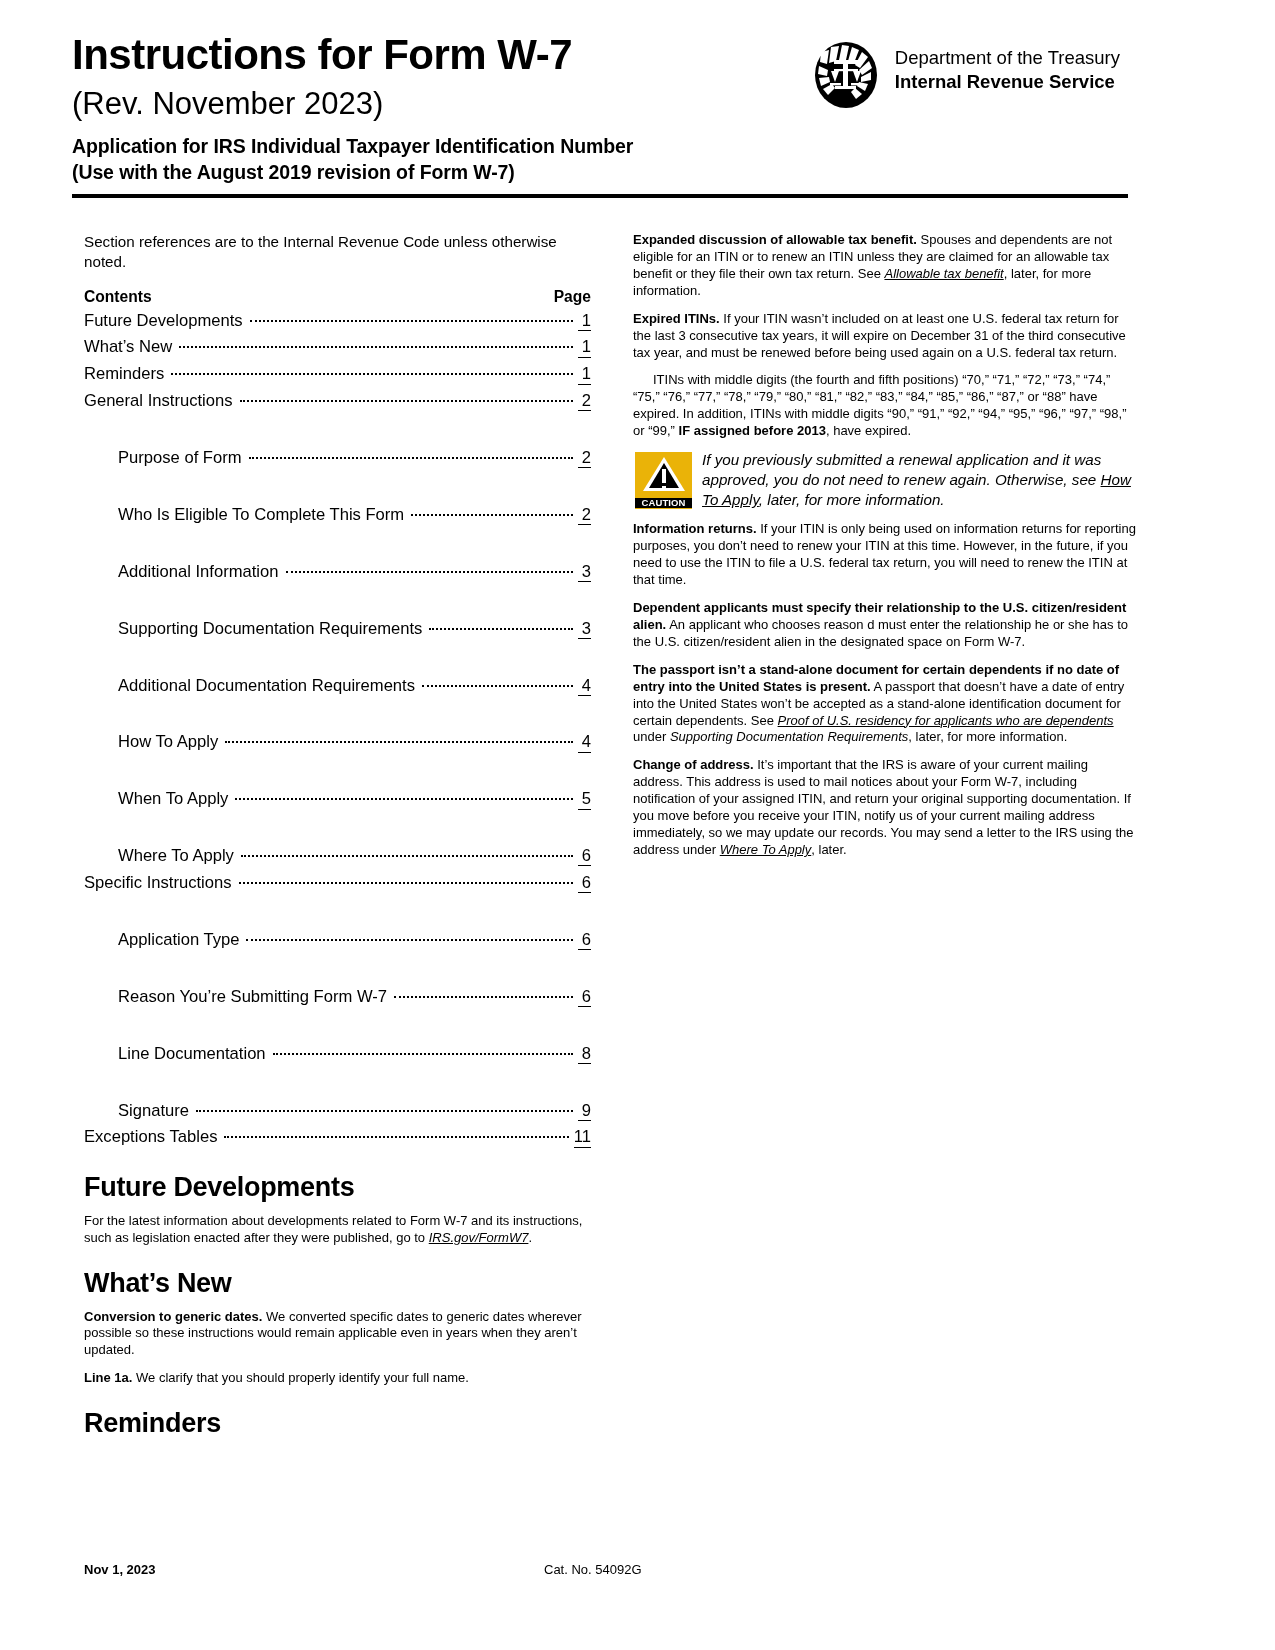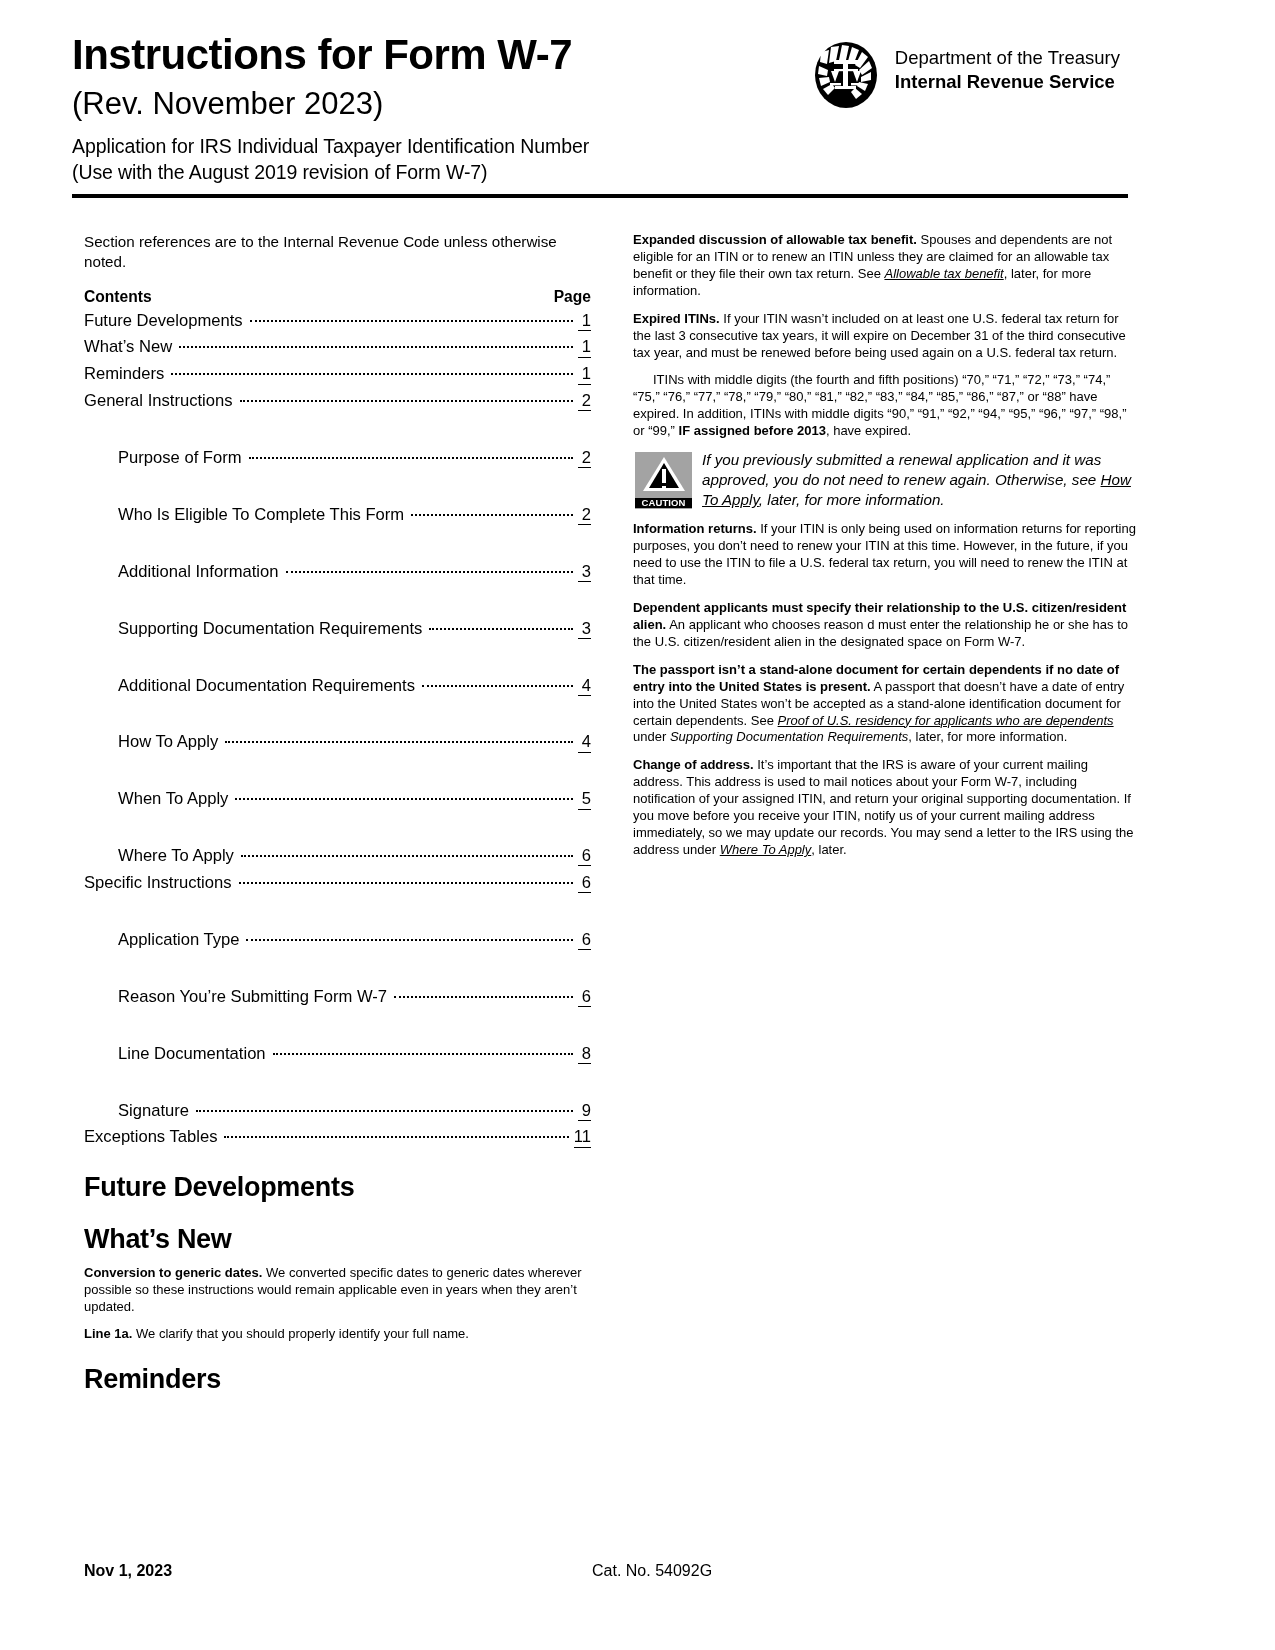--- a/index.html
+++ b/index.html
@@ -69,21 +69,21 @@
     font-size: 18.5px;
     font-weight: bold;
     line-height: 1.28;
     white-space: nowrap;
   }
   .subtitle-block {
     margin-top: 10px;
   }
   .doc-subtitle {
     font-size: 19.5px;
-    font-weight: normal;
+    font-weight: bold;
     line-height: 1.32;
     letter-spacing: -0.1px;
     white-space: nowrap;
   }
   .header-rule {
     margin-top: 8px;
     border-bottom: 4px solid #000;
     width: 1056px;
   }
 
@@ -167,21 +167,21 @@
     margin: 0 0 11px 0;
     font-size: 15.2px;
     line-height: 1.305;
     font-style: italic;
   }
   .caution-icon {
     float: left;
     width: 57px;
     height: 57px;
     margin: 2px 10px 0 2px;
-    background: #a3a3a3;
+    background: #eab308;
     position: relative;
   }
   .caution-tri {
     position: absolute;
     left: 50%;
     top: 5px;
     transform: translateX(-50%);
     width: 0; height: 0;
     border-left: 21px solid transparent;
     border-right: 21px solid transparent;
@@ -230,22 +230,21 @@
     line-height: 1.15;
   }
 
   
   .footer {
     position: absolute;
     left: 84px;
     top: 1562px;
     width: 1056px;
     display: flex;
-    font-size: 16px;
-    gap: 48px;
+    font-size: 13px;
   }
   .footer-date {
     font-weight: bold;
     width: 460px;
   }
   .footer-cat { font-weight: normal; }
 </style>
 </head>
 <body>
 
@@ -401,20 +400,21 @@
             </div>
             <div class="toc-row">
               <span class="toc-label">Exceptions Tables</span>
               <span class="toc-leader"></span>
               <span class="toc-page">11</span>
             </div>
           </div>
       </div>
 
       <h2 class="sec">Future Developments</h2>
+      <p class="body"><span>For the latest information about developments related to Form W-7 and its instructions, such as legislation enacted after they were published, go to </span><i class="ref">IRS.gov/FormW7</i><span>.</span></p>
 
       <h2 class="sec">What’s New</h2>
       <p class="body"><b class="run-in">Conversion to generic dates.</b><span> We converted specific dates to generic dates wherever possible so these instructions would remain applicable even in years when they aren’t updated.</span></p>
       <p class="body"><b class="run-in">Line 1a.</b><span> We clarify that you should properly identify your full name.</span></p>
 
       <h2 class="sec">Reminders</h2>
 
     </div>
 
     <div class="col">

